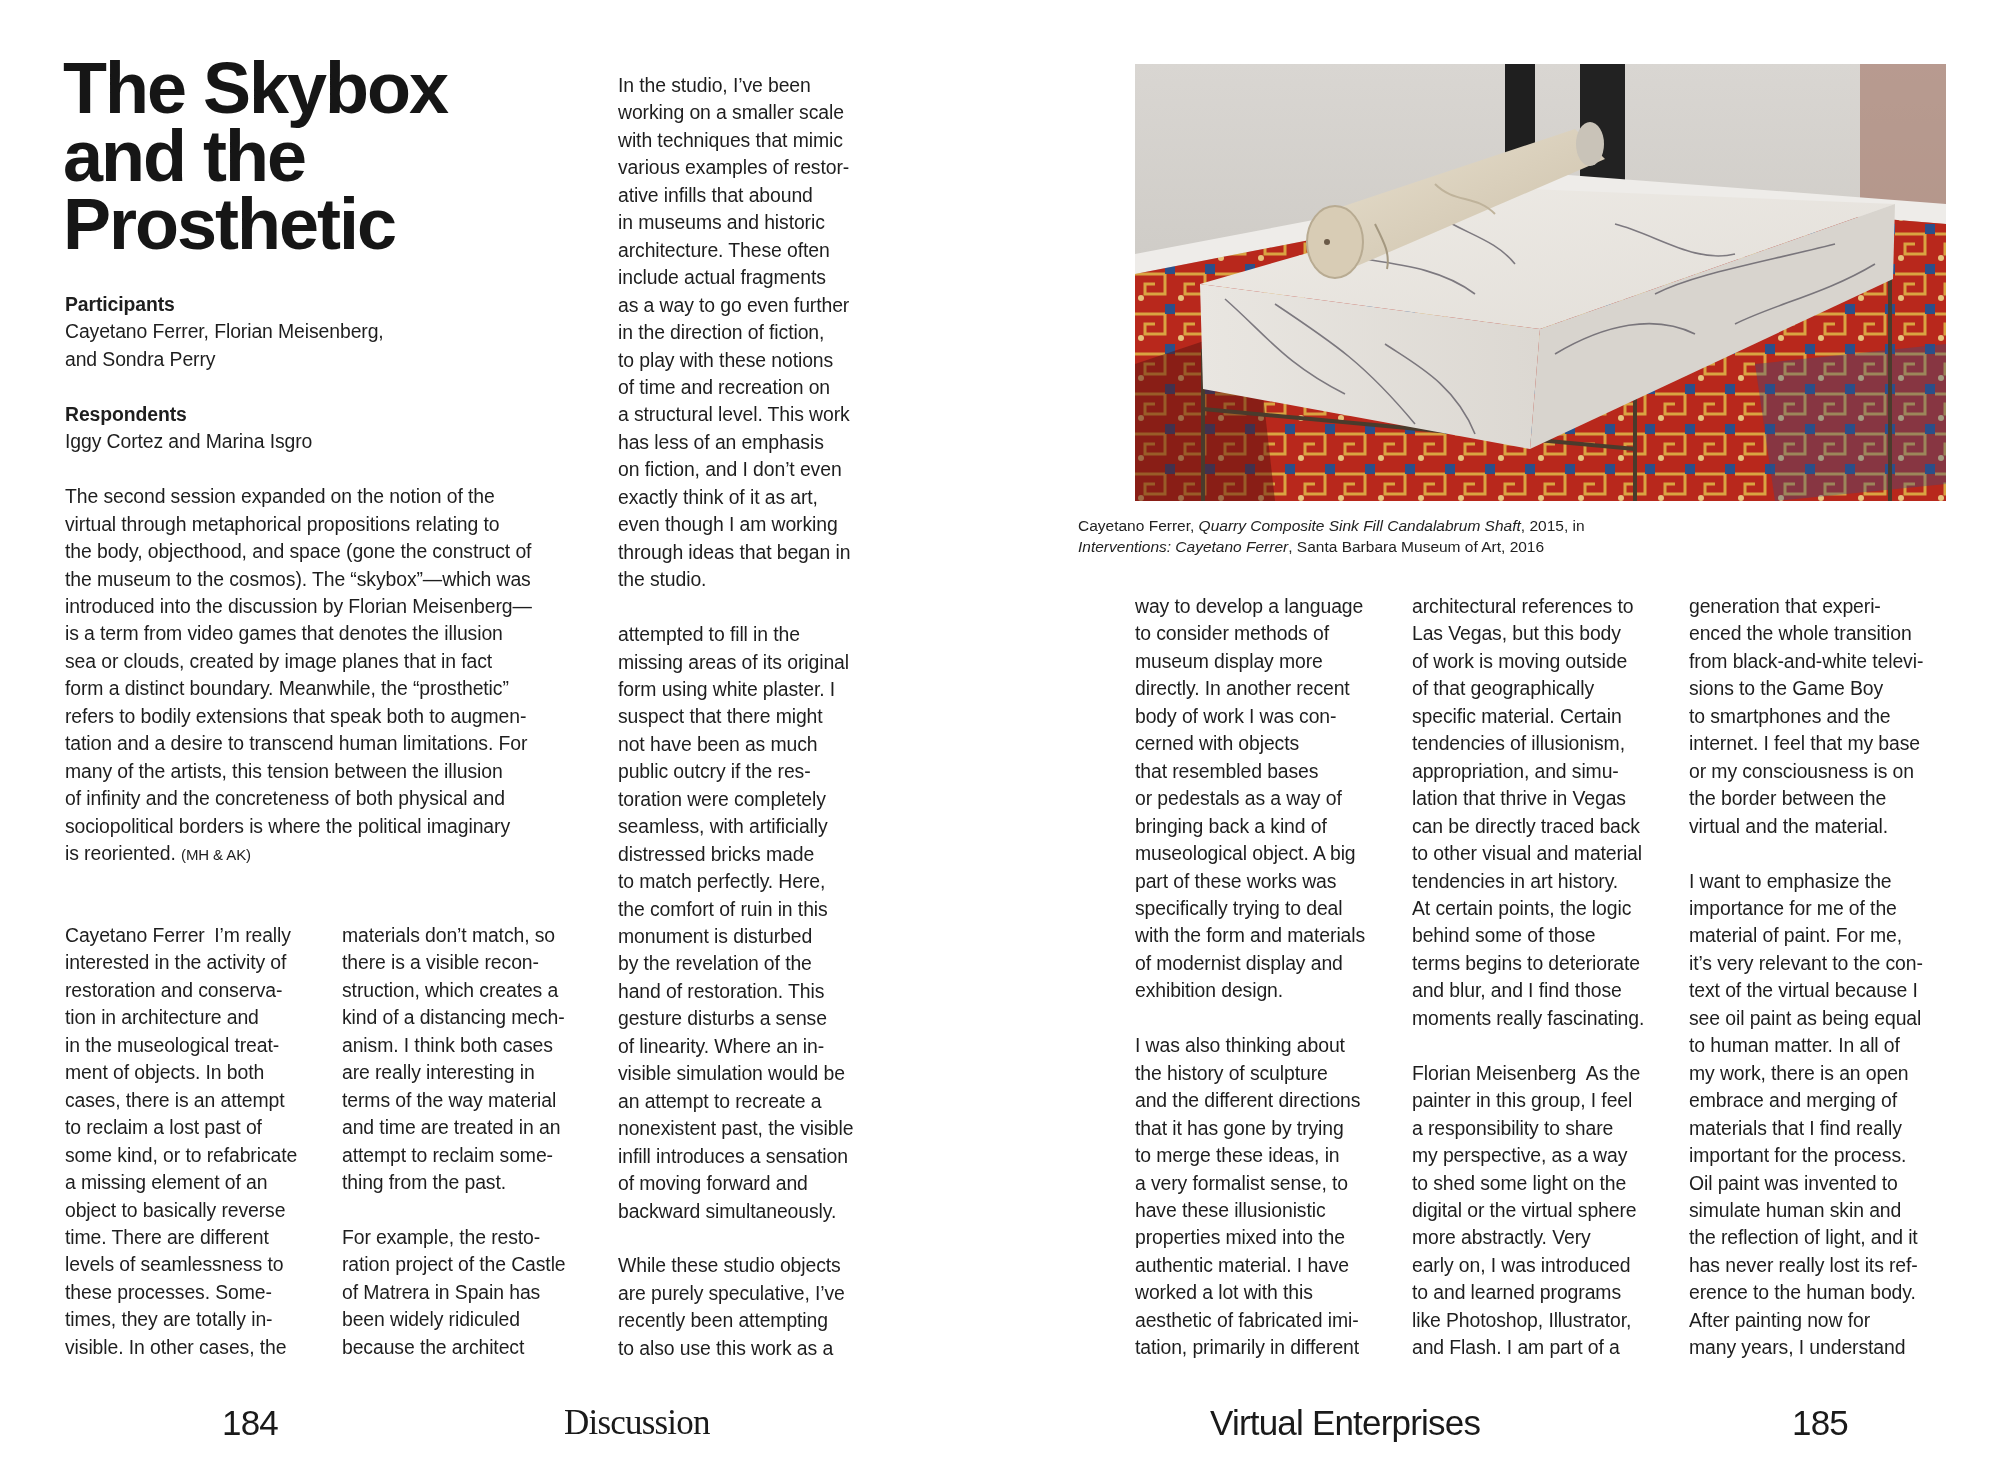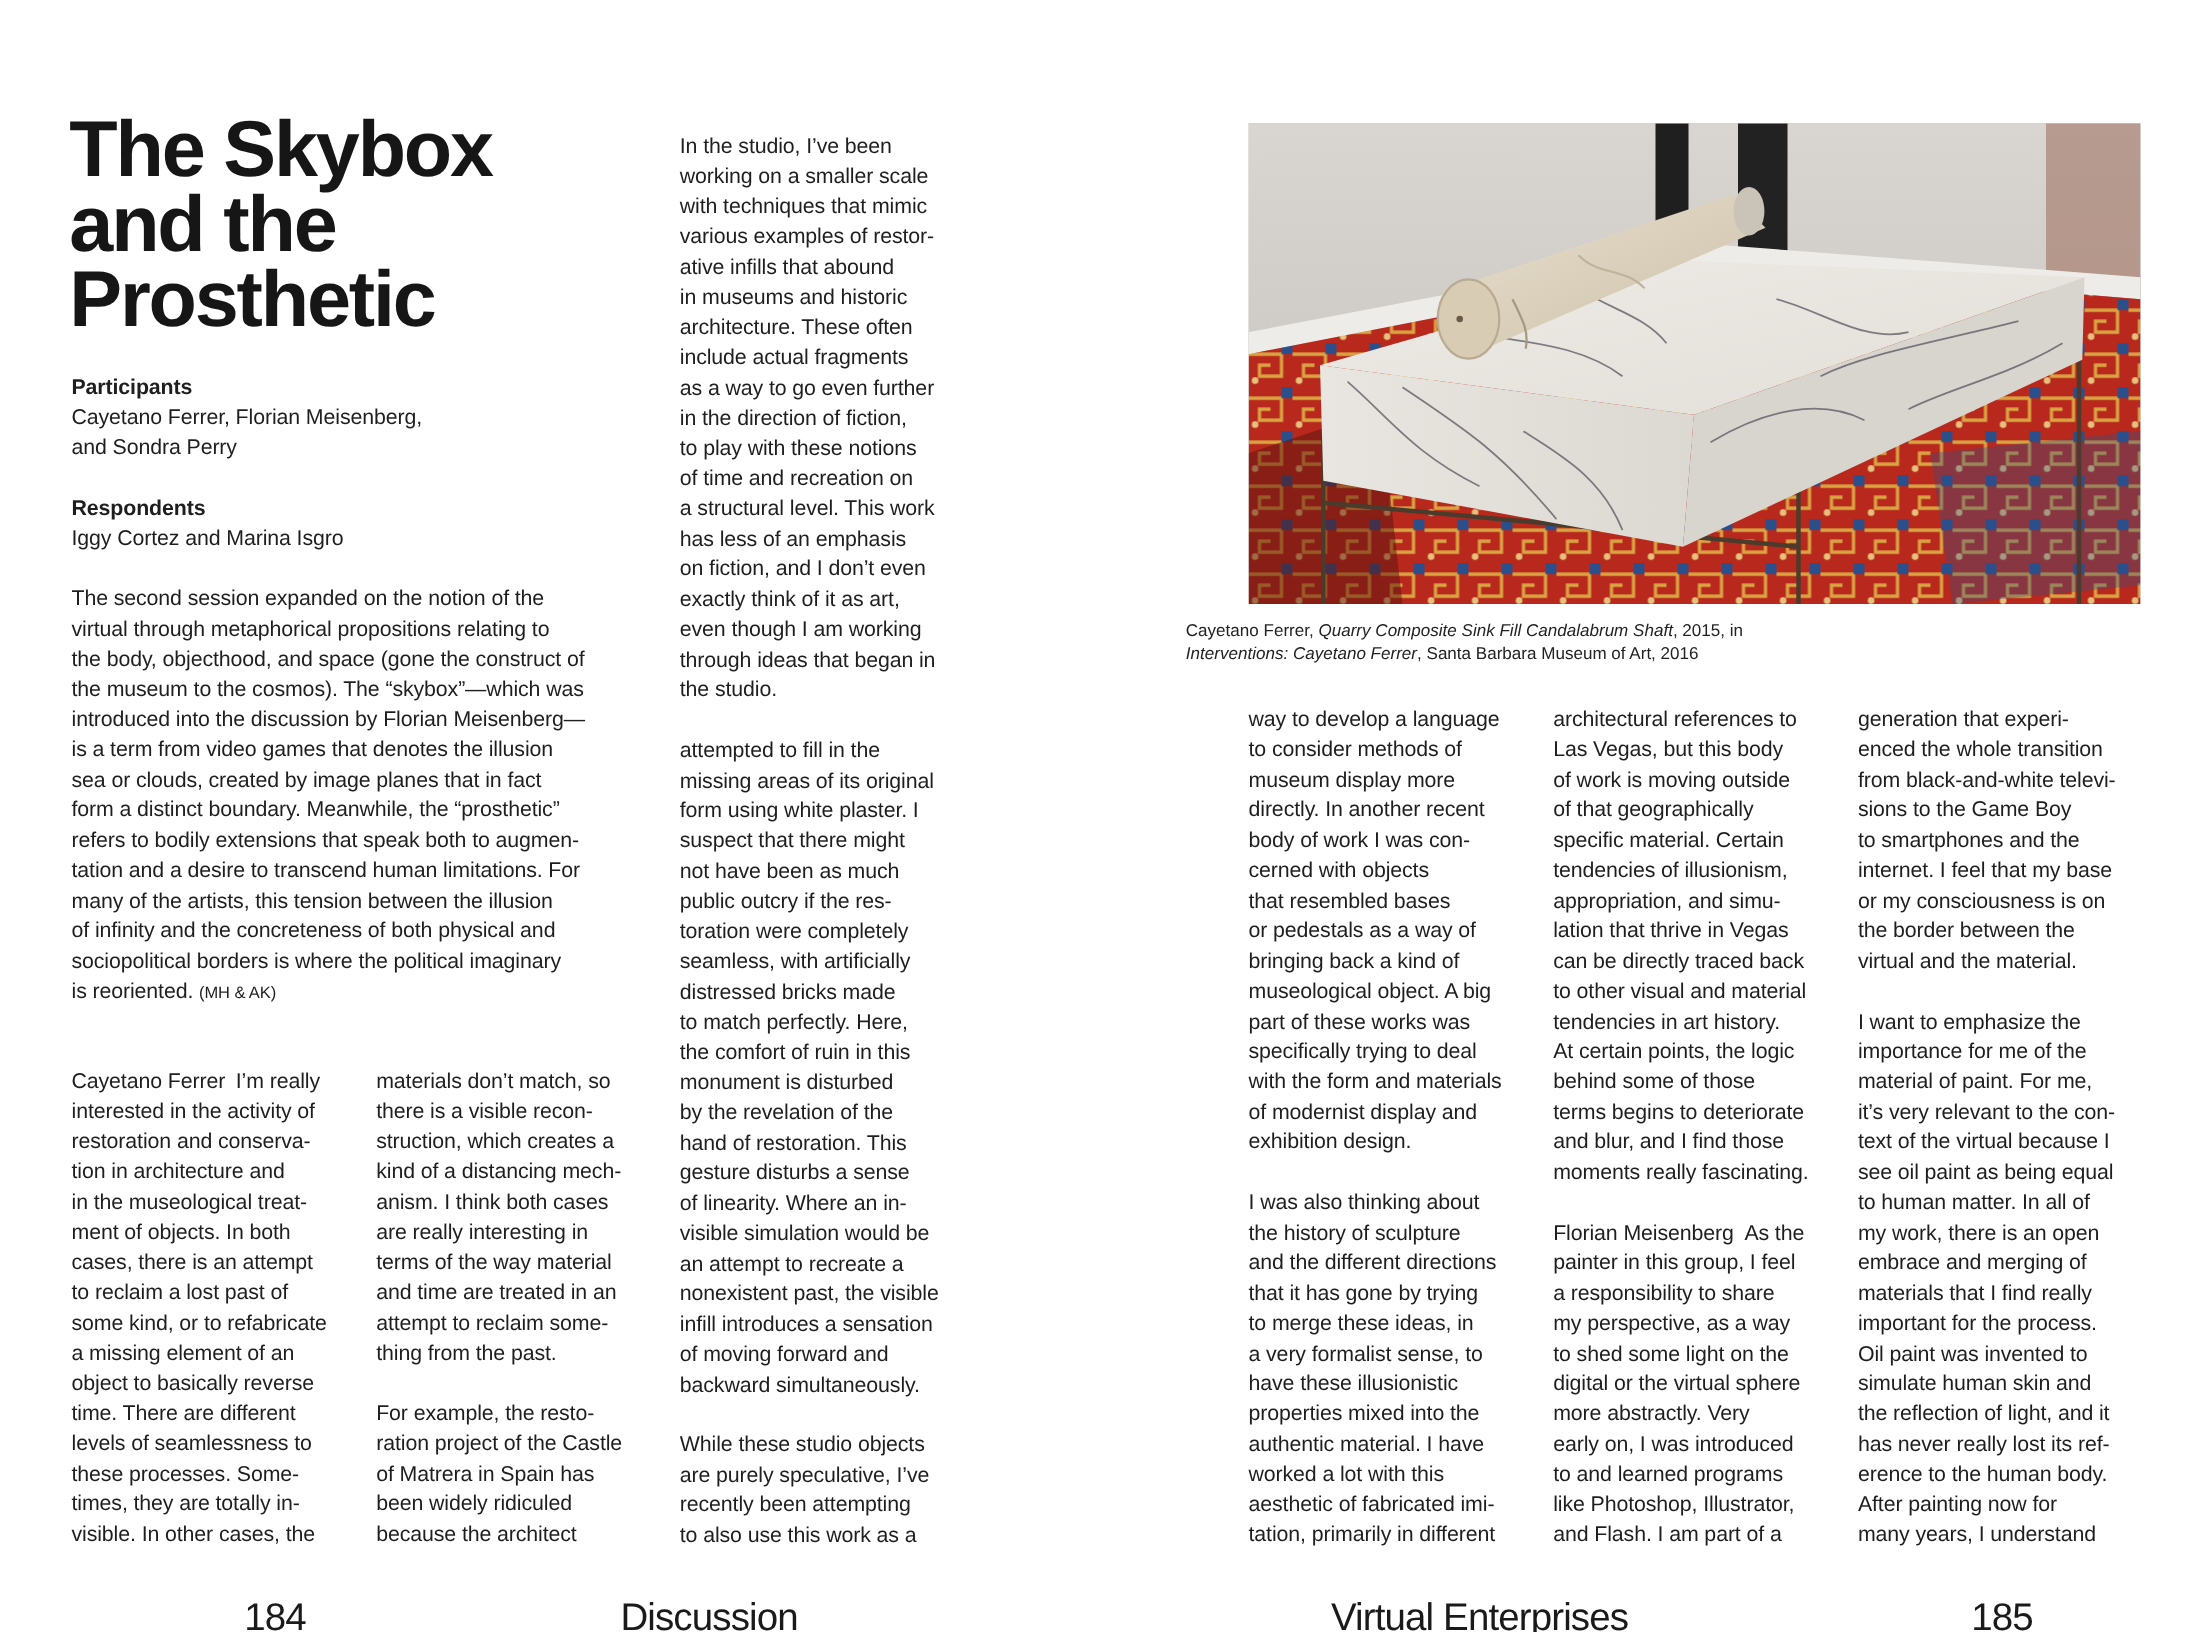--- a/index.html
+++ b/index.html
@@ -1,20 +1,20 @@
 <!DOCTYPE html>
 <html><head>
   <meta charset="utf-8">
   <style>
     html, body { margin: 0; padding: 0; background: #ffffff; }
     body {
       width: 2000px; height: 1484px; position: relative; overflow: hidden;
       font-family: "Liberation Sans", sans-serif; color: #1c1c1c;
     }
-    .spread { position: absolute; inset: 0; margin-top: 48px; }
+    .spread { position: absolute; inset: 0; }
     .page { position: absolute; top: 0; bottom: 0; }
     .page-left { left: 0; width: 1000px; }
 
     .title {
       position: absolute; left: 63px; top: 54px; margin: 0;
       font-size: 72px; line-height: 68px; font-weight: 700;
       letter-spacing: -2px; color: #161616; width: 520px;
     }
     .title span { display: block; }
 
@@ -51,21 +51,21 @@
       text-align: left; font-size: 15.5px; line-height: 21px; color: #222;
     }
     .caption .line { display: block; }
     .caption i { font-style: italic; }
 
     .footer-item {
       position: absolute; top: 1403px; font-size: 35px; line-height: 40px;
       color: #1a1a1a; letter-spacing: -0.8px; white-space: nowrap;
     }
     .fp-left-num { left: 222px; }
-    .fp-left-section { left: 564px; }
+    .fp-left-section { left: 564px; font-family: Liberation Serif, serif; }
     .fp-right-section { left: 1210px; }
     .fp-right-num { left: 1792px; }
   </style>
 </head>
 <body>
 
 <div class="spread">
 
   <div class="page page-left">
 

